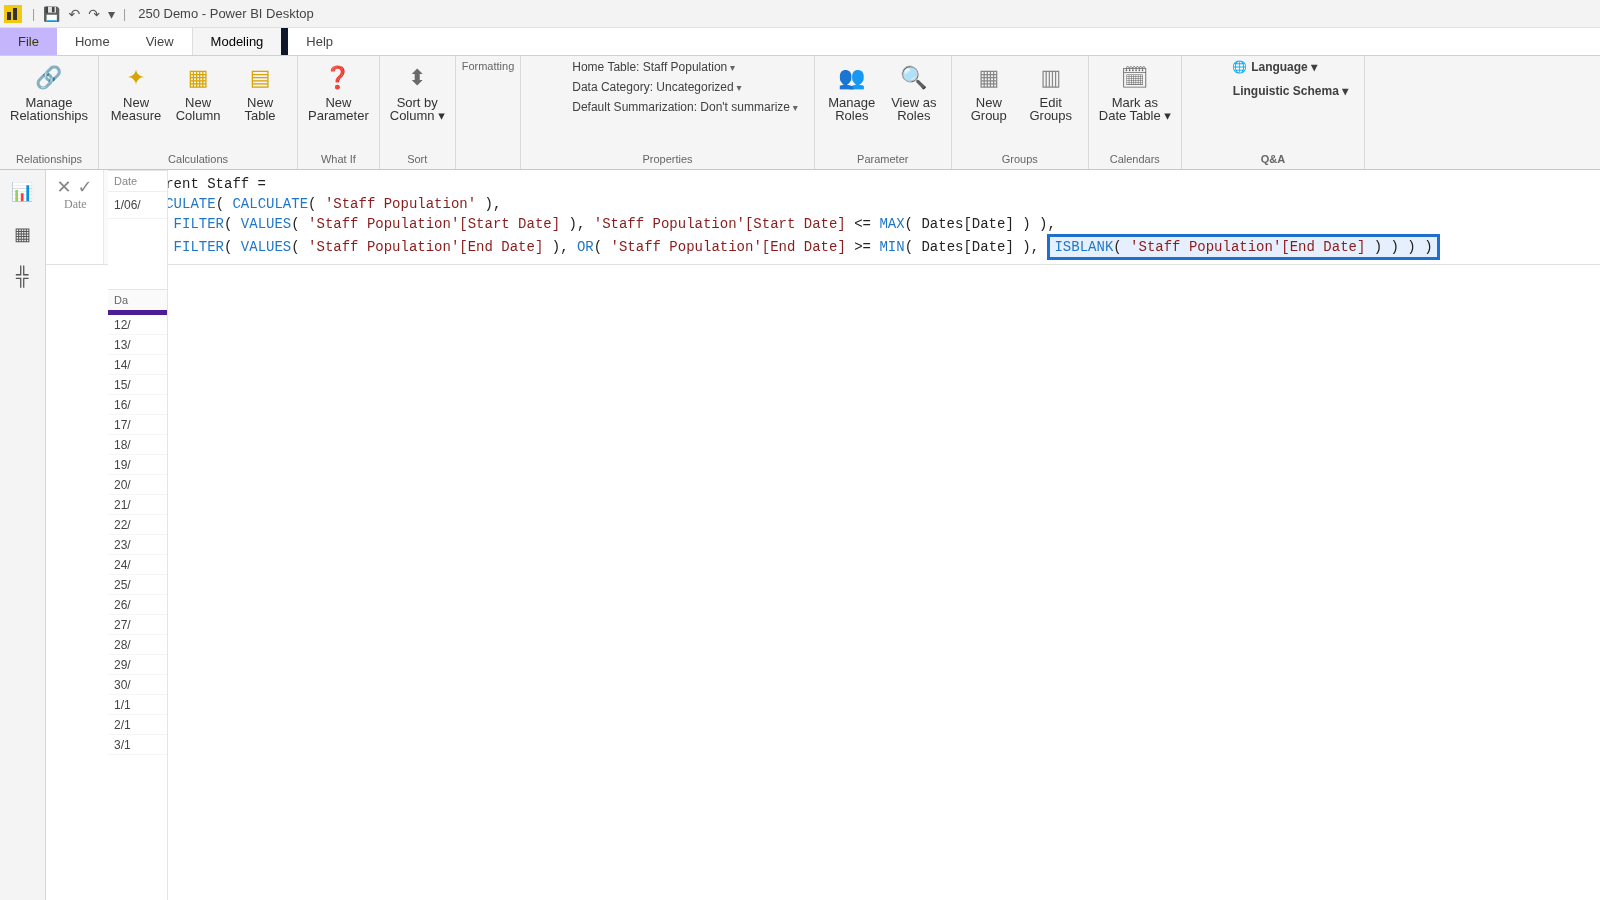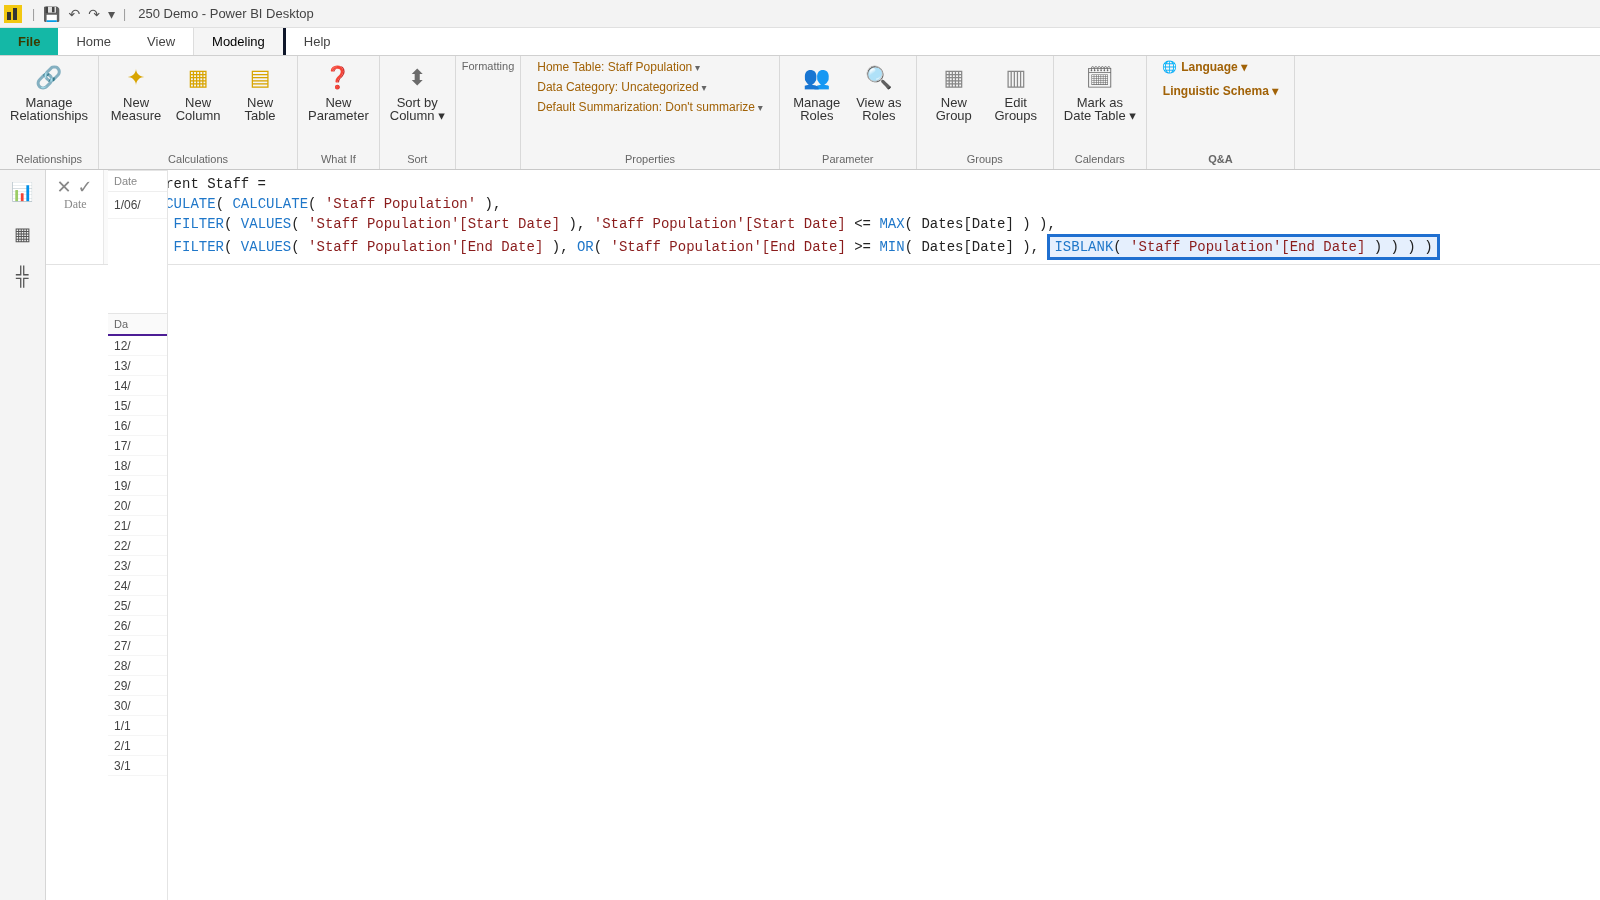--- a/index.html
+++ b/index.html
@@ -50,28 +50,28 @@
     align-items: stretch;
     border-bottom: 1px solid #d0d0d0;
   }
   .menu-tabs .tab {
     padding: 6px 18px;
     color: #444;
     cursor: pointer;
     font-size: 13px;
   }
   .menu-tabs .tab.file {
-    background: #14b8a6;
+    background: #c4b5fd;
     color: #3a3a00;
-    font-weight: 700;
+    font-weight: 400;
   }
   .menu-tabs .tab.active {
     background: #f5f5f5;
     border-left: 1px solid #ddd;
-    border-right: 3px solid #0f172a;
+    border-right: 7px solid #0f172a;
     color: #000;
   }
 
   
   .ribbon {
     height: 114px;
     background: #f5f5f5;
     border-bottom: 1px solid #c8c8c8;
     display: flex;
     align-items: stretch;
@@ -109,21 +109,21 @@
     margin-bottom: 2px;
     display:flex; align-items:center; justify-content:center;
     font-size: 22px;
   }
   .ribbon-btn .rl { font-size: 13px; color: #333; line-height: 13px; white-space: pre; }
 
   .props-col {
     display:flex; flex-direction:column; justify-content:center; gap:6px;
     padding: 0 10px;
   }
-  .props-col .prop-line { font-size: 12px; color: #a16207; white-space: nowrap; }
+  .props-col .prop-line { font-size: 12px; color: #404040; white-space: nowrap; margin-left: 35px; }
   .props-col .caret::after { content: " ▾"; color:#666; font-size:10px; }
 
   .fmt-controls {
     display:flex; flex-direction:column; gap:4px; align-items:flex-start; padding:2px 8px;
   }
   .fmt-controls .row1, .fmt-controls .row2, .fmt-controls .row3 { display:flex; align-items:center; gap:10px; font-size:12px; }
   .fmt-controls .sym { font-size:15px; color:#333; padding:0 2px; cursor:pointer; }
   .fmt-controls input.decimals {
     width:46px; height:22px; border:1px solid #aaa; padding:0 4px; font-size:12px;
   }
@@ -221,22 +221,22 @@
     color:#888;
     border-bottom:1px solid #eee;
     font-size:11px;
   }
   .left-panel .lp-cell {
     padding:6px 6px;
     border-bottom:1px solid #f2f2f2;
   }
   .left-panel .spacer { height: 70px; }
   .left-panel .hdr2 {
-    padding:4px 6px; border-top:1px solid #e5e5e5; border-bottom:2px solid #4c1d95;
-    color:#666; font-size:11px; background:#fafafa;margin-top:24px;
+    padding:4px 6px; border-top:1px solid #e5e5e5; border-bottom:5px solid #4c1d95;
+    color:#666; font-size:11px; background:#fafafa;
   }
   .left-panel .row {
     padding:3px 6px; font-size:12px; color:#444;
     border-bottom:1px solid #f5f5f5;
     height:20px;
     overflow:hidden;
   }
 
   
   .ic-table { color:#3a76b1; }

